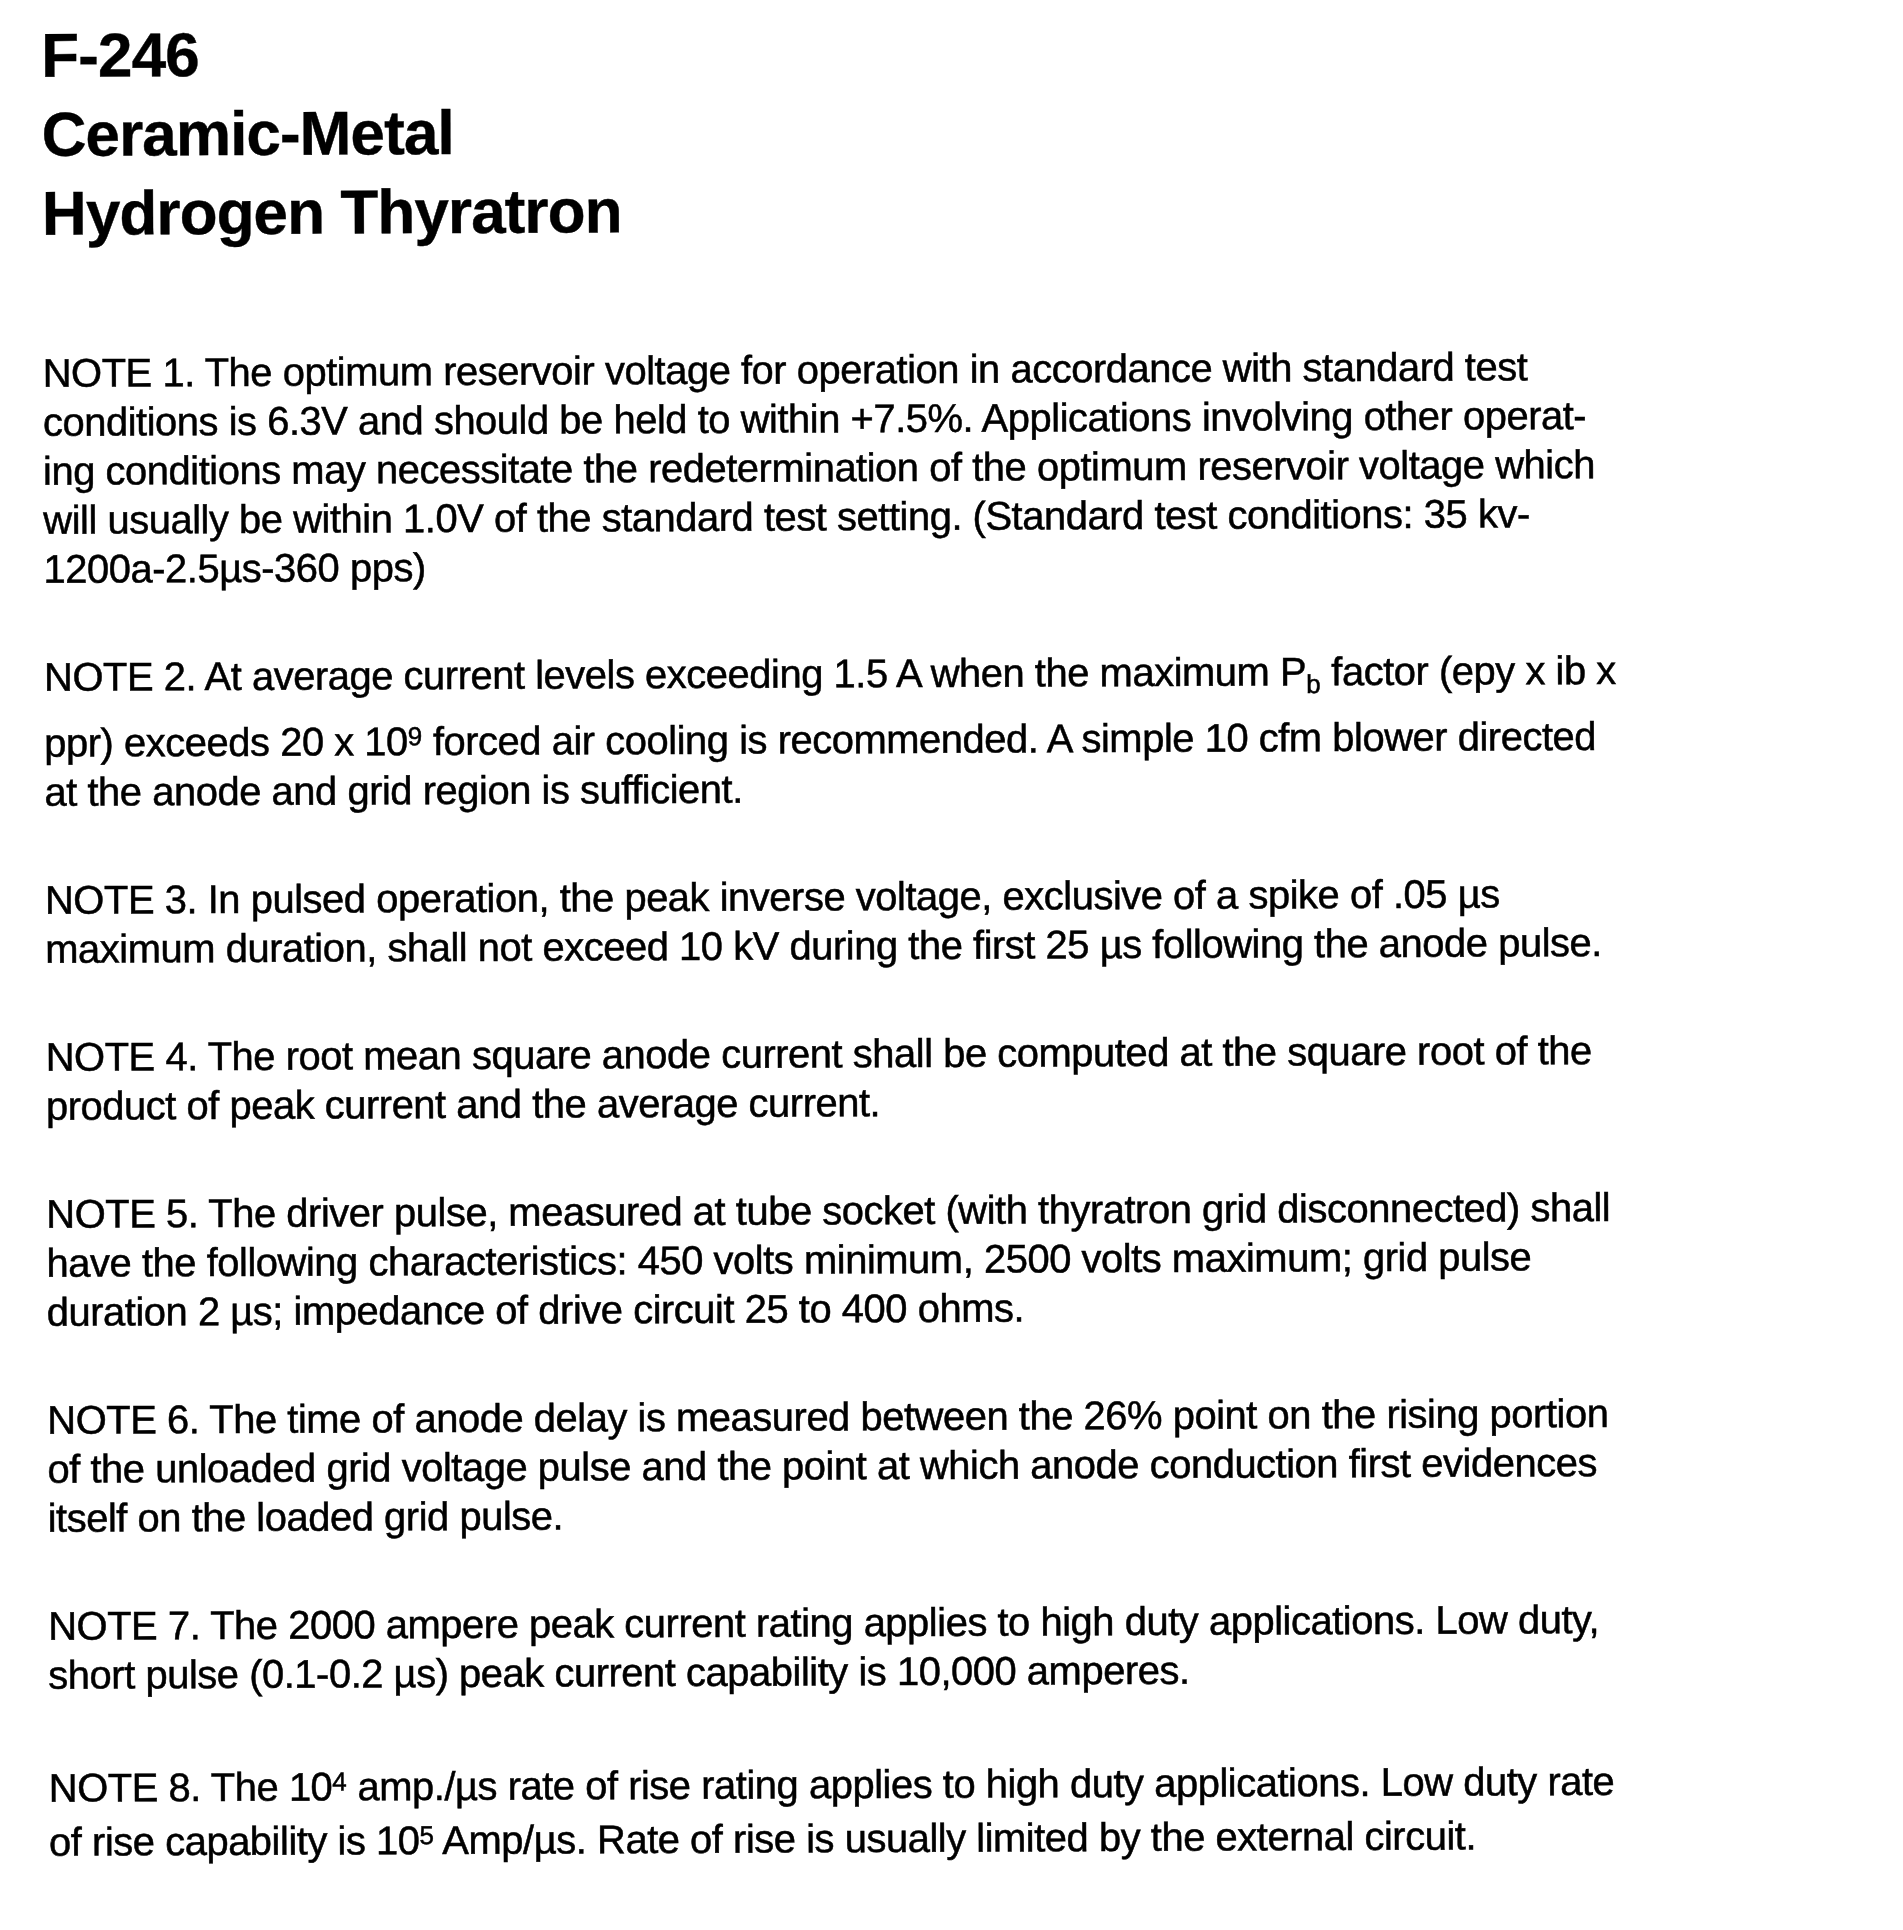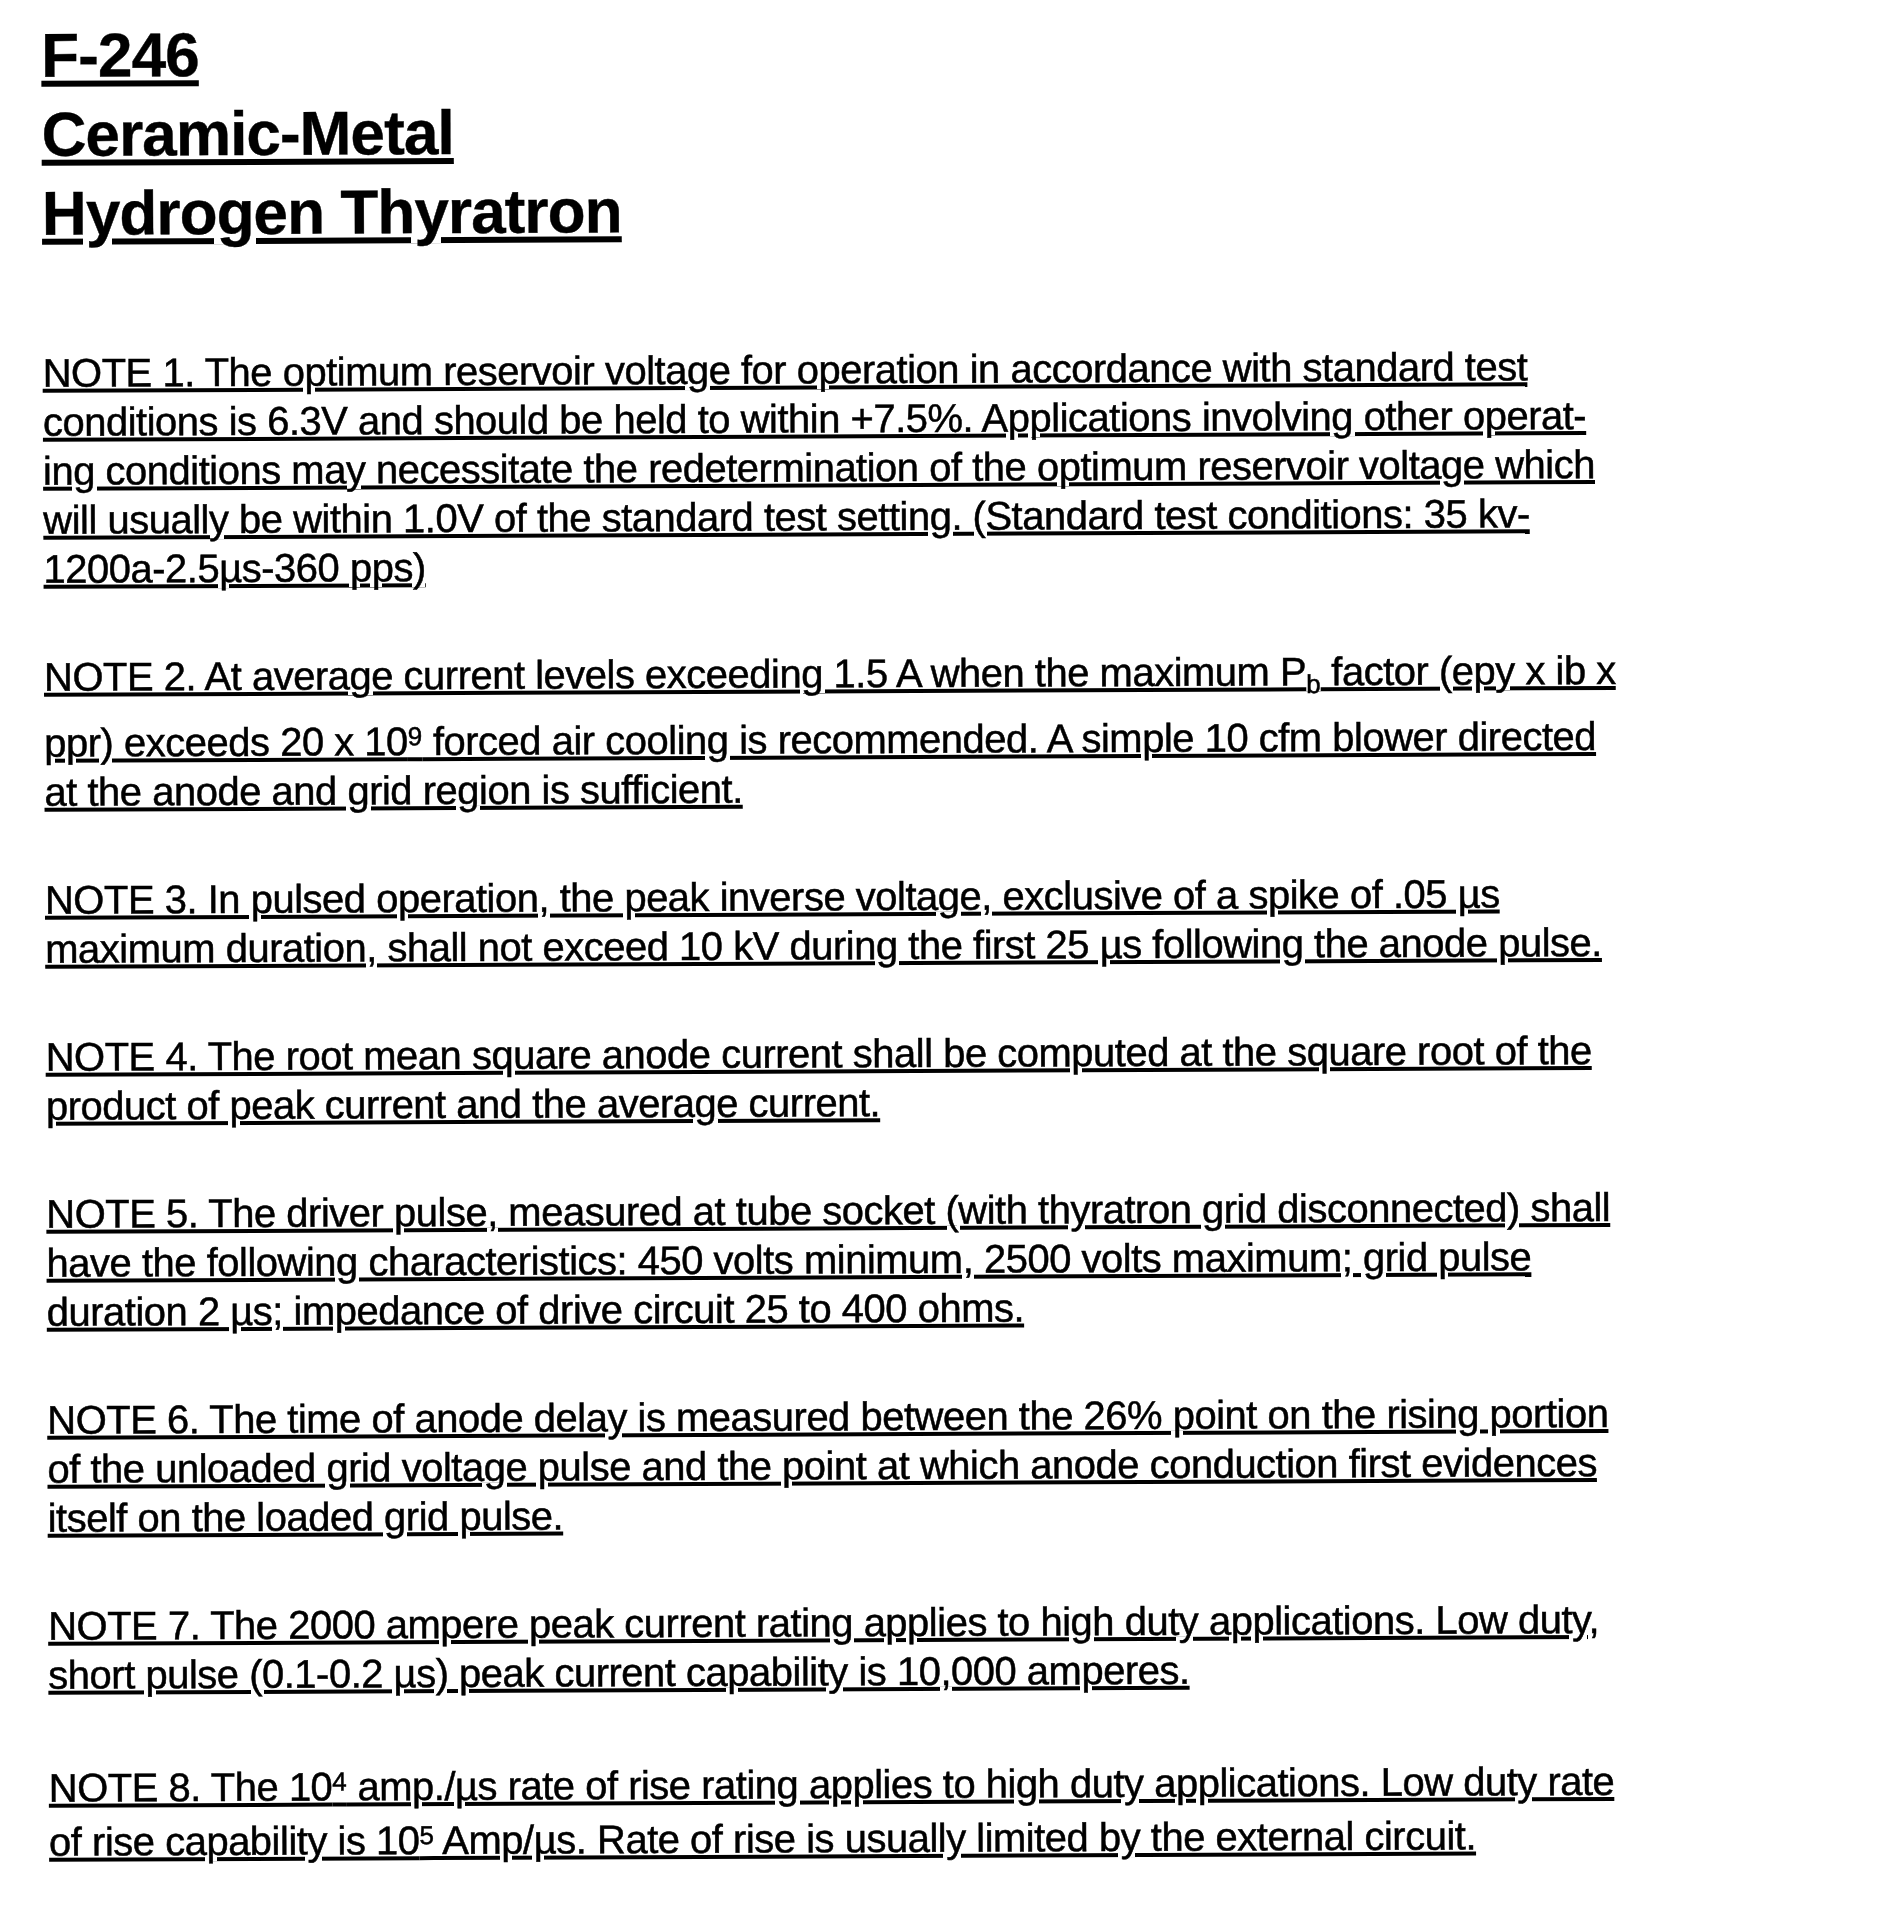--- a/index.html
+++ b/index.html
@@ -8,21 +8,20 @@
     background: #ffffff;
   }
   .page {
     position: relative;
     width: 1903px;
     height: 1931px;
     background: #ffffff;
     color: #000000;
     overflow: hidden;
     font-family: "Liberation Sans", sans-serif;
-    text-decoration: underline;
   }
   .content {
     padding: 15.5px 34px 0 41px;
     transform: rotate(-0.25deg);
     transform-origin: 0 0;
   }
   .doc-title {
     margin: 0 0 96px 0;
     font-size: 62px;
     font-weight: 700;

